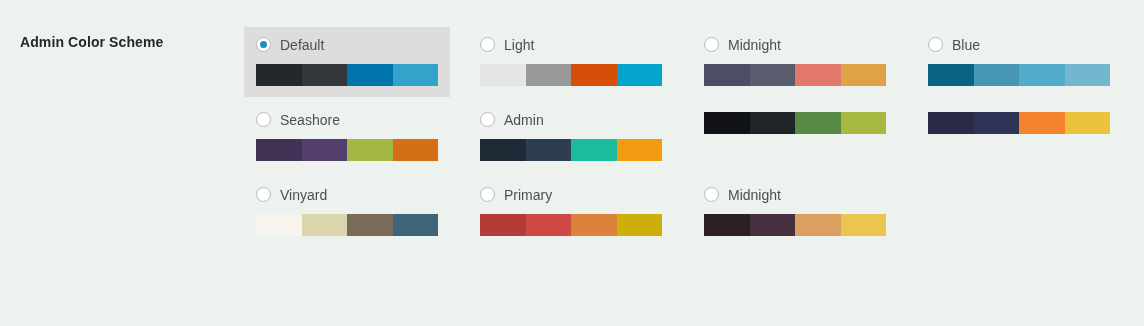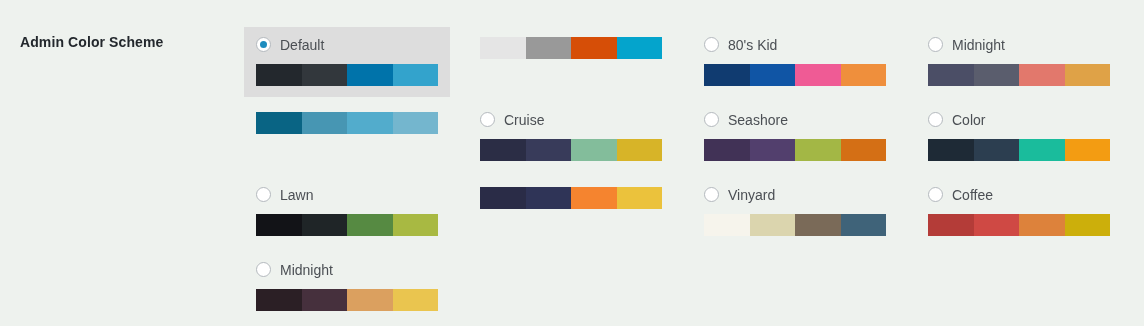--- a/index.html
+++ b/index.html
@@ -140,114 +140,90 @@
           <div class="palette">
             <span class="swatch" style="background: rgb(35, 40, 45);"></span>
             <span class="swatch" style="background: rgb(50, 55, 60);"></span>
             <span class="swatch" style="background: rgb(0, 115, 170);"></span>
             <span class="swatch" style="background: rgb(51, 163, 204);"></span>
           </div>
         </div>
       </div>
       <div class="color-option">
         <div class="option-inner">
+          <div class="option-head">
+            <span class="radio"></span>
+            <span class="option-label">Light</span>
+          </div>
           <div class="palette">
             <span class="swatch" style="background: rgb(229, 229, 229);"></span>
             <span class="swatch" style="background: rgb(153, 153, 153);"></span>
             <span class="swatch" style="background: rgb(214, 78, 7);"></span>
             <span class="swatch" style="background: rgb(4, 164, 204);"></span>
           </div>
         </div>
       </div>
       <div class="color-option">
         <div class="option-inner">
           <div class="option-head">
             <span class="radio"></span>
-            <span class="option-label">80's Kid</span>
-          </div>
-          <div class="palette">
-            <span class="swatch" style="background: rgb(16, 59, 112);"></span>
-            <span class="swatch" style="background: rgb(16, 85, 165);"></span>
-            <span class="swatch" style="background: rgb(239, 91, 149);"></span>
-            <span class="swatch" style="background: rgb(239, 143, 60);"></span>
-          </div>
-        </div>
-      </div>
-      <div class="color-option">
-        <div class="option-inner">
-          <div class="option-head">
-            <span class="radio"></span>
             <span class="option-label">Midnight</span>
           </div>
           <div class="palette">
             <span class="swatch" style="background: rgb(75, 78, 102);"></span>
             <span class="swatch" style="background: rgb(90, 93, 109);"></span>
             <span class="swatch" style="background: rgb(226, 120, 108);"></span>
             <span class="swatch" style="background: rgb(223, 162, 71);"></span>
           </div>
         </div>
       </div>
       <div class="color-option">
         <div class="option-inner">
+          <div class="option-head">
+            <span class="radio"></span>
+            <span class="option-label">Blue</span>
+          </div>
           <div class="palette">
             <span class="swatch" style="background: rgb(9, 100, 132);"></span>
             <span class="swatch" style="background: rgb(71, 150, 179);"></span>
             <span class="swatch" style="background: rgb(82, 172, 204);"></span>
             <span class="swatch" style="background: rgb(116, 182, 206);"></span>
           </div>
         </div>
       </div>
       <div class="color-option">
         <div class="option-inner">
           <div class="option-head">
             <span class="radio"></span>
-            <span class="option-label">Cruise</span>
-          </div>
-          <div class="palette">
-            <span class="swatch" style="background: rgb(43, 45, 69);"></span>
-            <span class="swatch" style="background: rgb(56, 59, 90);"></span>
-            <span class="swatch" style="background: rgb(131, 189, 155);"></span>
-            <span class="swatch" style="background: rgb(215, 180, 40);"></span>
-          </div>
-        </div>
-      </div>
-      <div class="color-option">
-        <div class="option-inner">
-          <div class="option-head">
-            <span class="radio"></span>
             <span class="option-label">Seashore</span>
           </div>
           <div class="palette">
             <span class="swatch" style="background: rgb(65, 50, 86);"></span>
             <span class="swatch" style="background: rgb(82, 63, 109);"></span>
             <span class="swatch" style="background: rgb(163, 183, 69);"></span>
             <span class="swatch" style="background: rgb(212, 111, 21);"></span>
           </div>
         </div>
       </div>
       <div class="color-option">
         <div class="option-inner">
           <div class="option-head">
             <span class="radio"></span>
-            <span class="option-label">Color</span>
+            <span class="option-label">Admin</span>
           </div>
           <div class="palette">
             <span class="swatch" style="background: rgb(30, 42, 54);"></span>
             <span class="swatch" style="background: rgb(44, 62, 80);"></span>
             <span class="swatch" style="background: rgb(26, 188, 156);"></span>
             <span class="swatch" style="background: rgb(243, 156, 18);"></span>
           </div>
         </div>
       </div>
       <div class="color-option">
         <div class="option-inner">
-          <div class="option-head">
-            <span class="radio"></span>
-            <span class="option-label">Lawn</span>
-          </div>
           <div class="palette">
             <span class="swatch" style="background: rgb(18, 19, 23);"></span>
             <span class="swatch" style="background: rgb(31, 37, 39);"></span>
             <span class="swatch" style="background: rgb(86, 138, 66);"></span>
             <span class="swatch" style="background: rgb(168, 185, 66);"></span>
           </div>
         </div>
       </div>
       <div class="color-option">
         <div class="option-inner">
@@ -270,21 +246,21 @@
             <span class="swatch" style="background: rgb(219, 213, 174);"></span>
             <span class="swatch" style="background: rgb(122, 106, 88);"></span>
             <span class="swatch" style="background: rgb(63, 99, 121);"></span>
           </div>
         </div>
       </div>
       <div class="color-option">
         <div class="option-inner">
           <div class="option-head">
             <span class="radio"></span>
-            <span class="option-label">Coffee</span>
+            <span class="option-label">Primary</span>
           </div>
           <div class="palette">
             <span class="swatch" style="background: rgb(180, 60, 56);"></span>
             <span class="swatch" style="background: rgb(207, 73, 68);"></span>
             <span class="swatch" style="background: rgb(221, 130, 59);"></span>
             <span class="swatch" style="background: rgb(204, 175, 11);"></span>
           </div>
         </div>
       </div>
       <div class="color-option">

